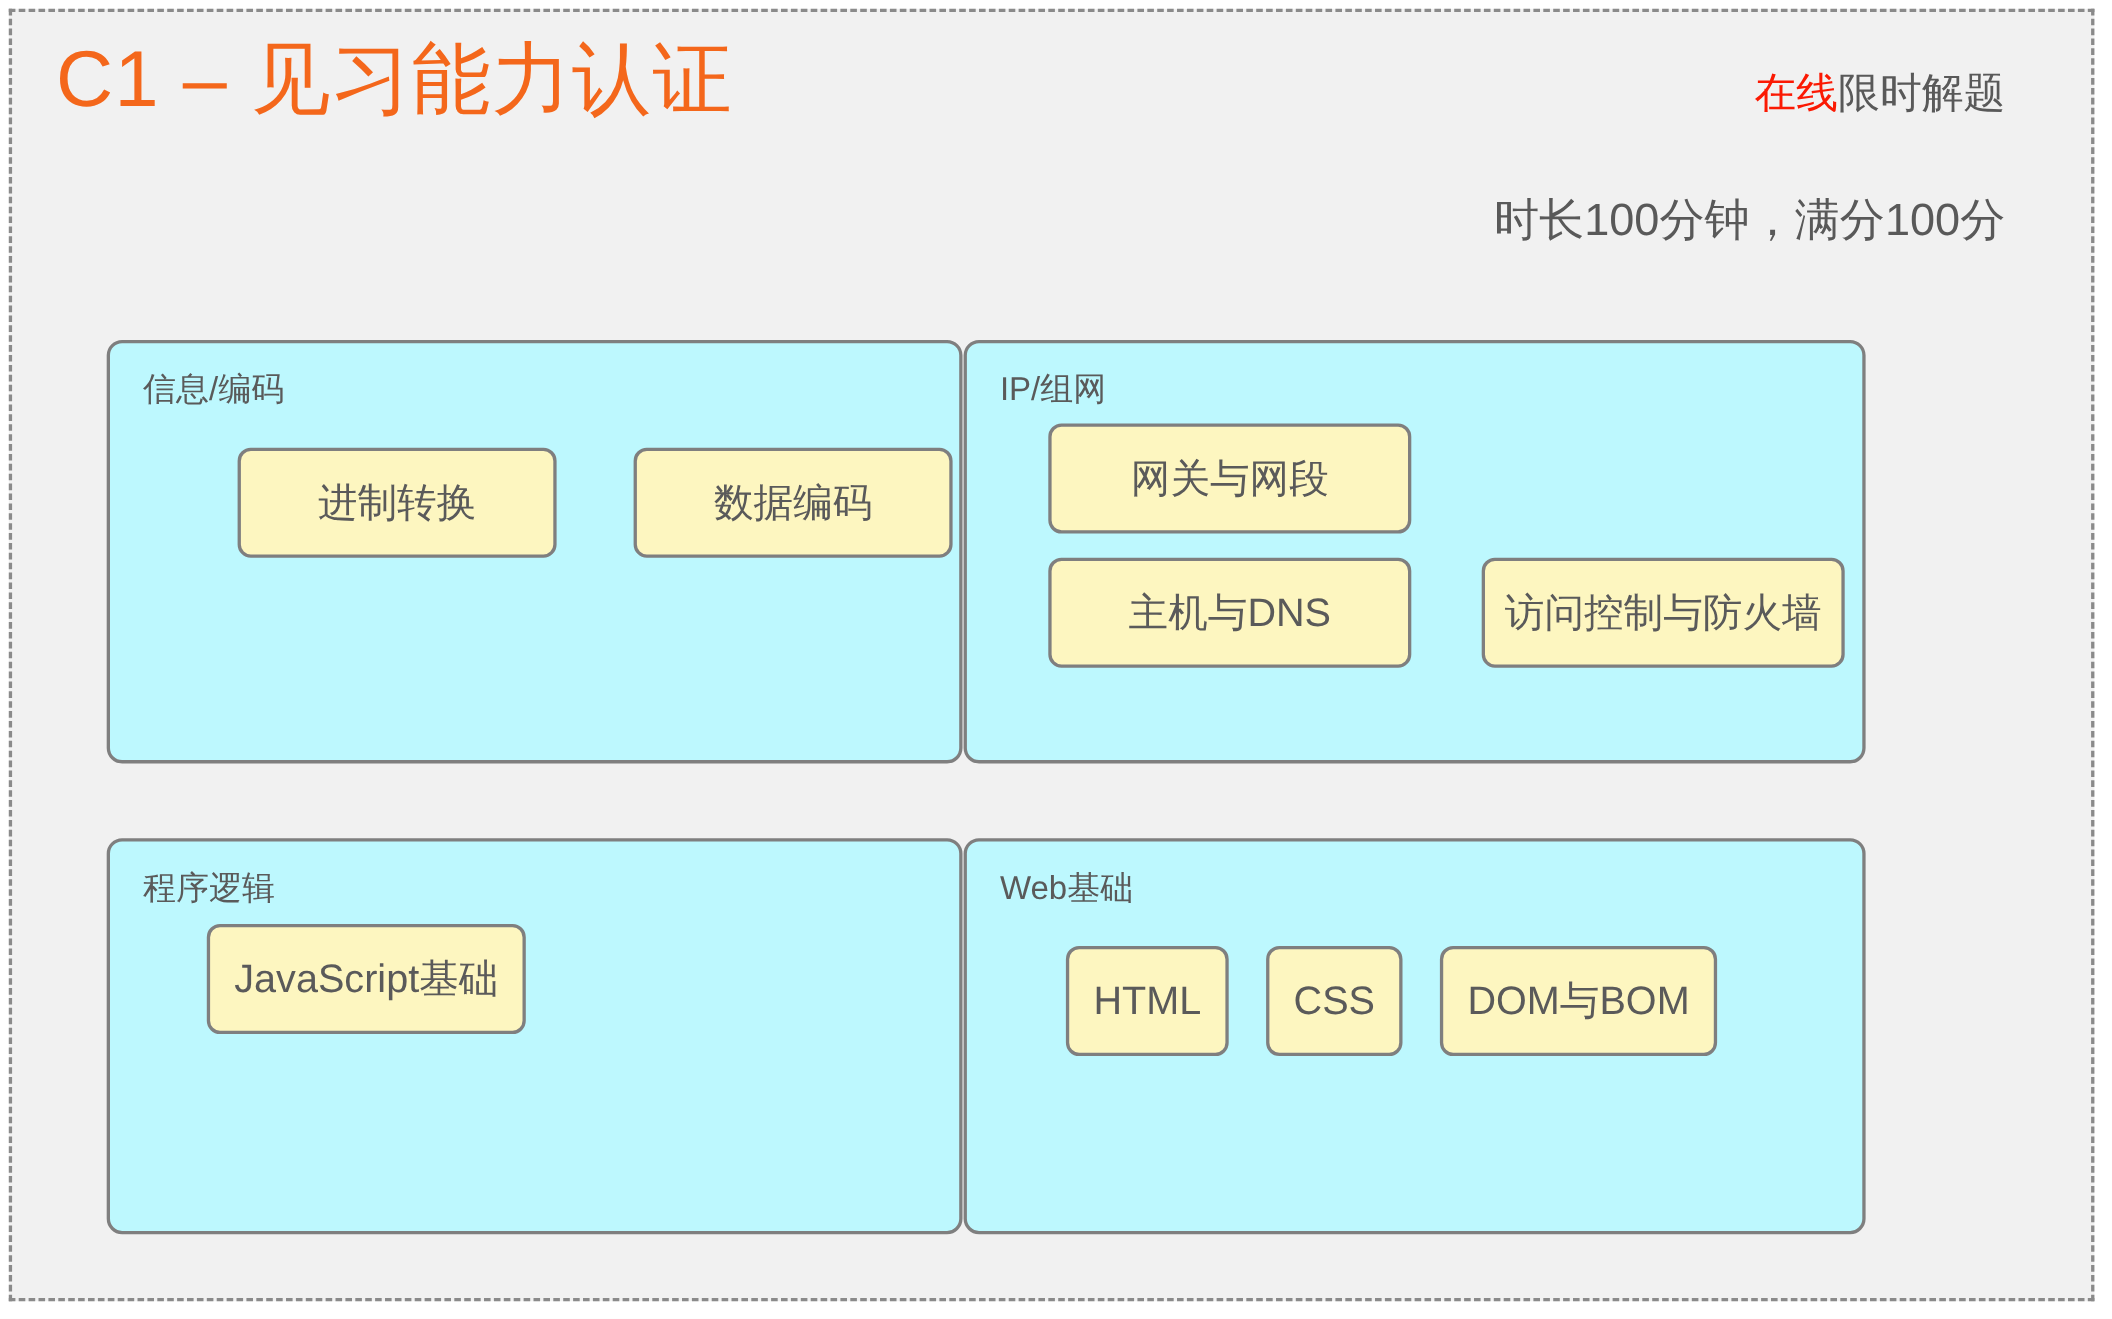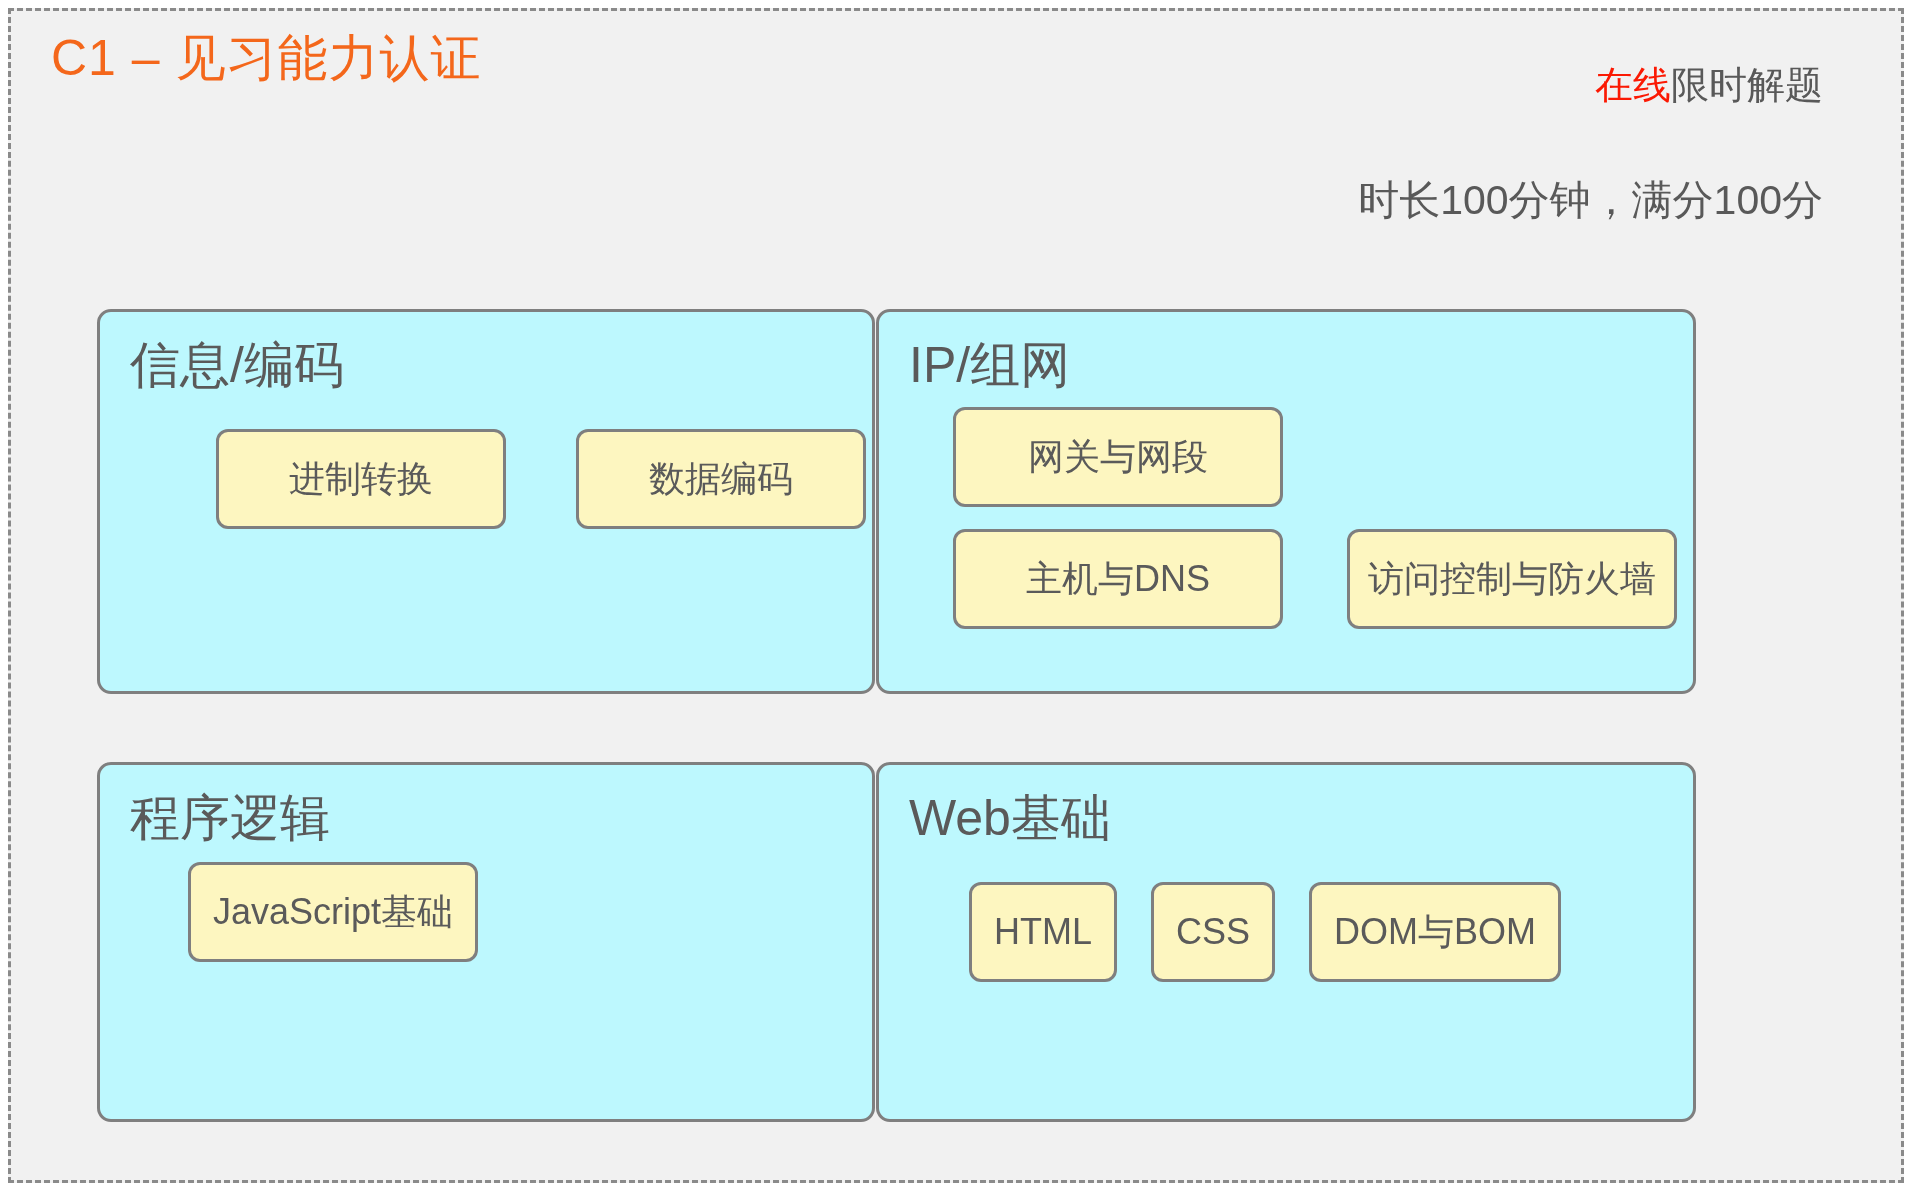--- a/index.html
+++ b/index.html
@@ -27,21 +27,21 @@
   .header {
     position: absolute;
     left: 0; top: 0;
     width: 100%;
     height: 280px;
   }
   .slide-title {
     position: absolute;
     left: 40px;
     top: 16px;
-    font-size: 50px;
+    font-size: 72px;
     color: #f4671b;
     letter-spacing: 1px;
     white-space: nowrap;
     line-height: 1.25;
   }
   .header-notes {
     position: absolute;
     right: 78px;
     top: 50px;
     text-align: right;
@@ -79,21 +79,21 @@
     box-sizing: border-box;
     padding: 26px 28px 24px 28px;
     position: relative;
   }
   .card-a { grid-column: 1; grid-row: 1; }
   .card-b { grid-column: 3; grid-row: 1; }
   .card-c { grid-column: 1; grid-row: 3; }
   .card-d { grid-column: 3; grid-row: 3; }
 
   .card-title {
-    font-size: 50px;
+    font-size: 30px;
     color: #5a5a5a;
     line-height: 1.1;
     margin: 0 0 0 2px;
     white-space: nowrap;
   }
   .chip-rows {
     margin-top: 26px;
   }
   .chip-row {
     display: flex;

